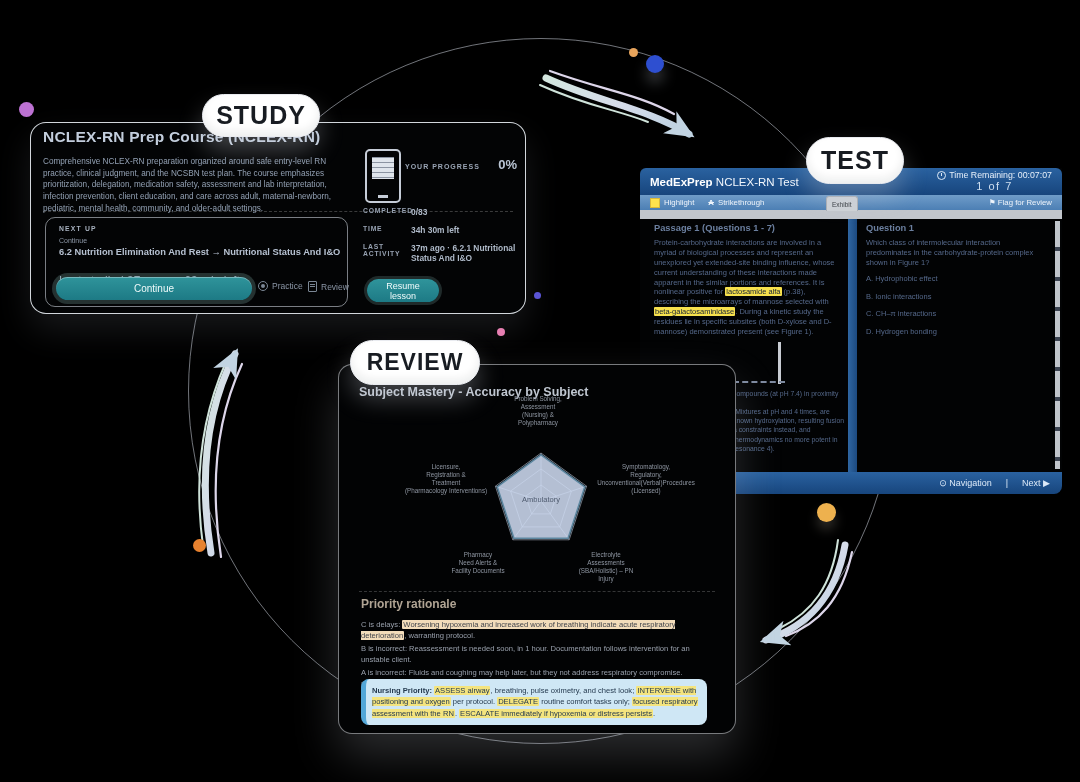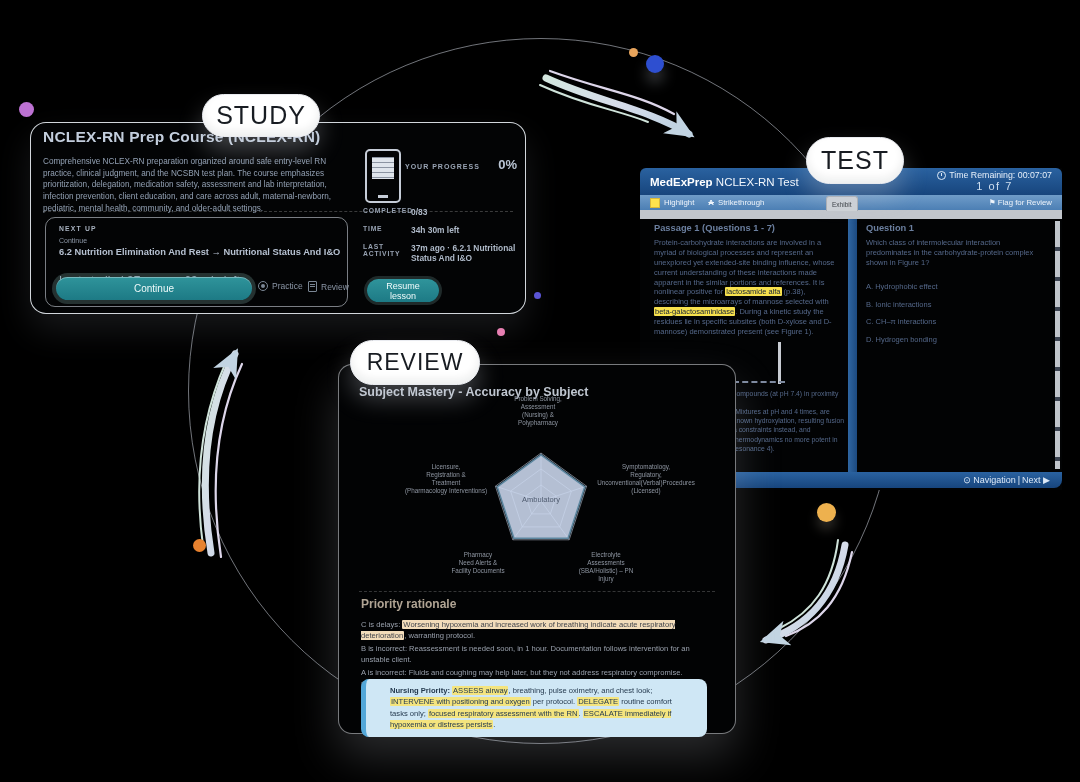--- a/index.html
+++ b/index.html
@@ -14,21 +14,21 @@
   .dot-violet{left:19px;top:102px;width:15px;height:15px;background:#bd72d3;}
   .dot-small-orange{left:629px;top:48px;width:9px;height:9px;background:#e8a45c;}
   .dot-blue{left:646px;top:55px;width:18px;height:18px;background:#2e4fd0;box-shadow:0 10px 14px rgba(220,228,240,.25);}
   .dot-small-blue{left:534px;top:292px;width:7px;height:7px;background:#5b55d6;}
   .dot-pink{left:497px;top:328px;width:8px;height:8px;background:#e77fb2;}
   .dot-yellow{left:817px;top:503px;width:19px;height:19px;background:#eeb14e;box-shadow:0 8px 12px rgba(230,220,200,.2);}
   .dot-orange{left:193px;top:539px;width:13px;height:13px;background:#e8822f;}
 
   
   .pill{position:absolute;z-index:10;background:#fff;border:1px solid #e9ebf0;color:#181c22;
-        font-weight:normal;display:flex;align-items:center;justify-content:center;
+        font-weight:bold;display:flex;align-items:center;justify-content:center;
         border-radius:26px;letter-spacing:1px;
         box-shadow:0 14px 24px rgba(205,210,220,.30), inset 0 -5px 9px rgba(20,25,35,.07);}
   .pill-study{left:202px;top:94px;width:116px;height:41px;font-size:25px;}
   .pill-test{left:806px;top:137px;width:96px;height:45px;font-size:25px;}
   .pill-review{left:350px;top:340px;width:128px;height:43px;font-size:23px;}
 
   
   .study-card{position:absolute;left:30px;top:122px;width:494px;height:190px;z-index:3;
               background:#030405;border:1.5px solid rgba(233,238,244,.9);border-radius:16px;
               box-shadow:0 16px 34px rgba(190,198,210,.12);}
@@ -96,25 +96,25 @@
         background-image:repeating-linear-gradient(rgba(226,231,238,0) 0 26px,#3a4250 26px 30px);cursor:pointer;}
   .passage{position:absolute;left:14px;top:4px;width:184px;}
   .col-title{font-size:9.3px;font-weight:bold;color:#6b7f9f;margin:0 0 5px 0;}
   .passage-text{font-size:7.5px;line-height:1.32;color:#55688a;}
   .hl{background:#f7e14d;color:#141f33;border-radius:1px;padding:0 1px;}
   .fig-bar{position:absolute;left:138px;top:123px;width:3px;height:42px;background:#c8ccd3;}
   .fig-axis{position:absolute;left:93px;top:162px;width:52px;border-bottom:2px dashed #7e8aa0;}
   .fig-caption{position:absolute;left:93px;top:171px;width:118px;font-size:6.8px;line-height:1.3;color:#55688a;}
   .fig-note{position:absolute;left:93px;top:188px;width:114px;font-size:6.8px;line-height:1.35;color:#55688a;}
   .question{position:absolute;left:226px;top:4px;width:178px;}
-  .question-text{font-size:7.5px;line-height:1.35;color:#55688a;margin-bottom:14px;}
+  .question-text{font-size:7.5px;line-height:1.35;color:#55688a;margin-bottom:6px;}
   .opt{font-size:7.5px;color:#55688a;margin-bottom:8.5px;cursor:pointer;}
-  .tp-footer{position:absolute;left:0;top:304px;right:0;height:16px;border-radius:0 0 8px 8px;
+  .tp-footer{position:absolute;left:0;top:304px;right:0;height:22px;border-radius:0 0 8px 8px;
         background:linear-gradient(#2a62a0,#17457d);display:flex;align-items:center;justify-content:flex-end;
-        gap:2px;padding:0 12px;box-sizing:border-box;color:#dce9f8;font-size:9px;}
+        gap:14px;padding:0 12px;box-sizing:border-box;color:#dce9f8;font-size:9px;}
   .tp-footer .fbtn{cursor:pointer;}
 
   
   .review-panel{position:absolute;left:338px;top:364px;width:396px;height:368px;z-index:5;
         background:#020304;border:1px solid rgba(238,241,245,.5);border-radius:14px;
         box-shadow:0 22px 46px rgba(195,200,210,.22);}
   .rv-title{position:absolute;left:20px;top:20px;font-size:12.5px;font-weight:bold;color:#bfc6d0;}
   .radar-svg{position:absolute;left:142px;top:76px;}
   .radar-label{position:absolute;font-size:6.3px;line-height:1.28;color:#8f96a2;text-align:center;}
   .rl-top{left:149px;top:30px;width:100px;}
@@ -122,21 +122,21 @@
   .rl-right{left:250px;top:98px;width:114px;}
   .rl-bl{left:94px;top:186px;width:90px;}
   .rl-br{left:220px;top:186px;width:94px;}
   .radar-center{position:absolute;left:162px;top:130px;width:80px;text-align:center;
         font-size:7.5px;color:#4e5a6e;}
   .rv-dash{position:absolute;left:20px;top:226px;width:356px;border-top:1px dashed rgba(255,255,255,.2);}
   .rationale-title{position:absolute;left:22px;top:232px;font-size:12px;font-weight:bold;color:#b0a494;}
   .rationale{position:absolute;left:22px;top:254px;width:352px;font-size:7.6px;line-height:1.5;color:#9aa1ad;}
   .rationale .line{margin-bottom:1px;}
   .hlp{background:#f2dcba;color:#40434a;border-radius:1px;padding:0 1px;}
-  .callout{position:absolute;left:22px;top:314px;width:346px;box-sizing:border-box;padding:6px 24px;
+  .callout{position:absolute;left:22px;top:314px;width:346px;box-sizing:border-box;padding:6px 6px;
         background:#cfe7f5;border-left:5px solid #53a7d8;border-radius:8px;
         font-size:7.6px;line-height:1.5;color:#24394e;}
   .hly{background:#f4e47e;border-radius:1px;padding:0 1px;}
   .b{font-weight:bold;}
 </style>
 </head>
 <body>
 
 <div class="canvas">
 

